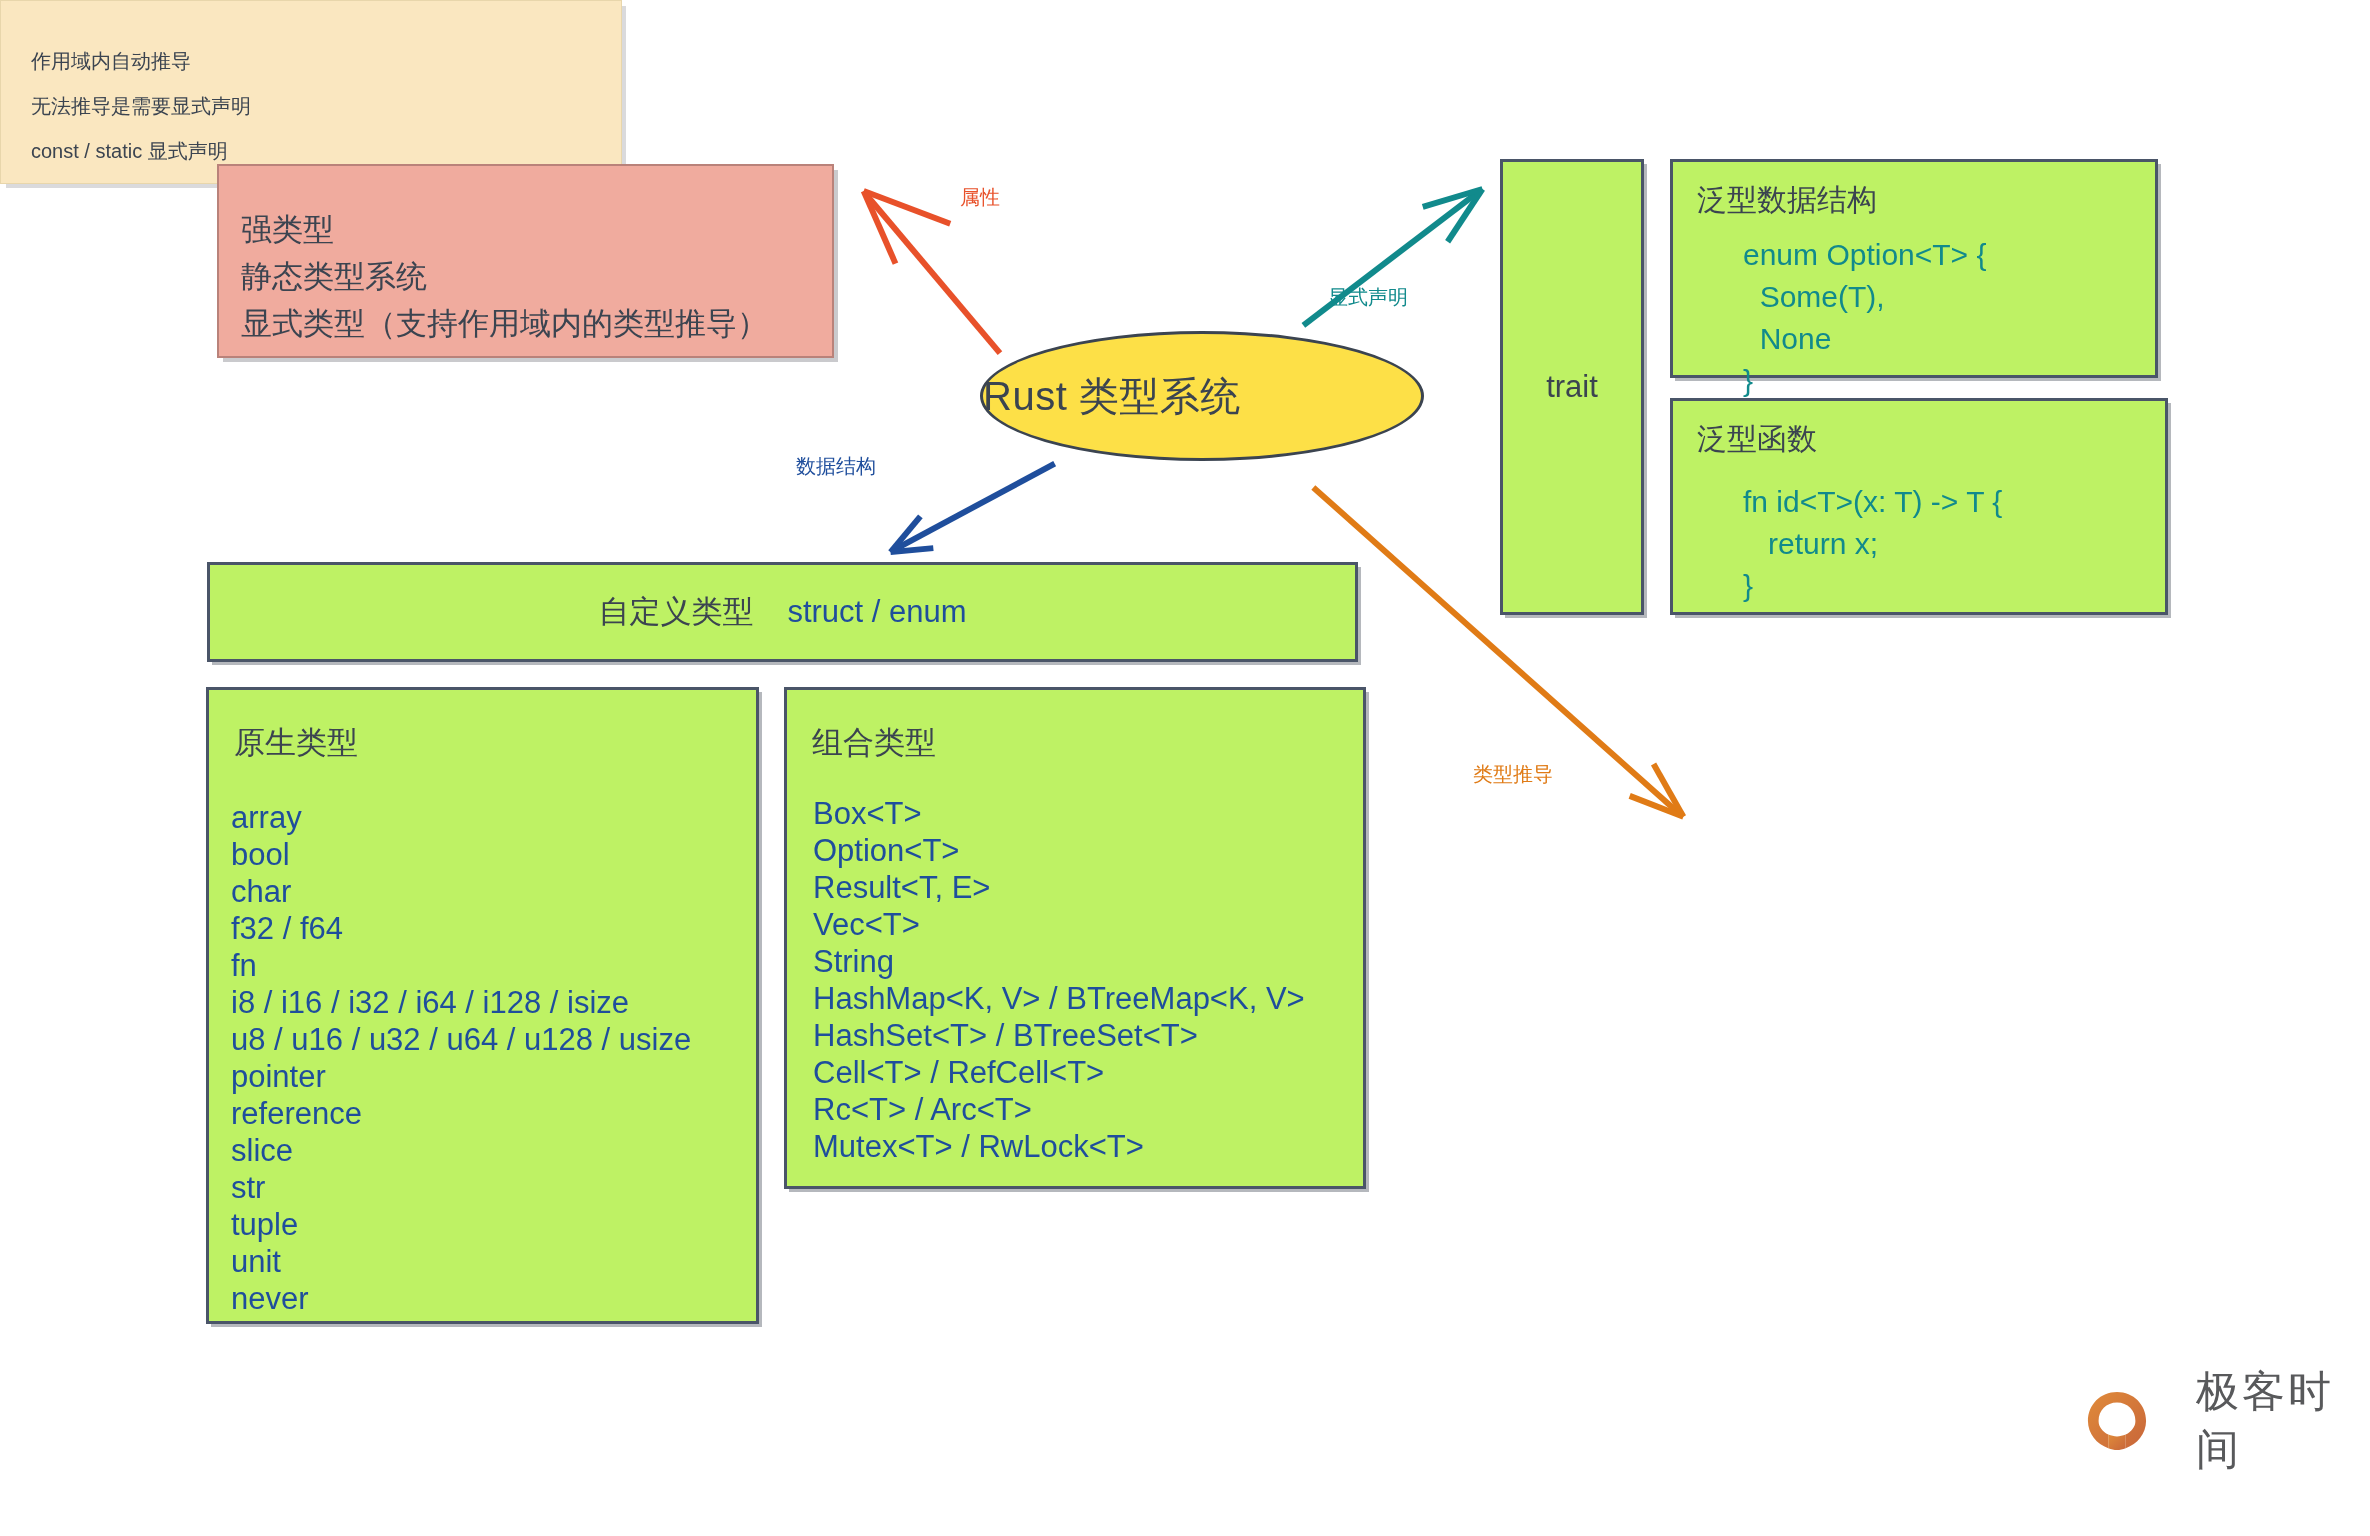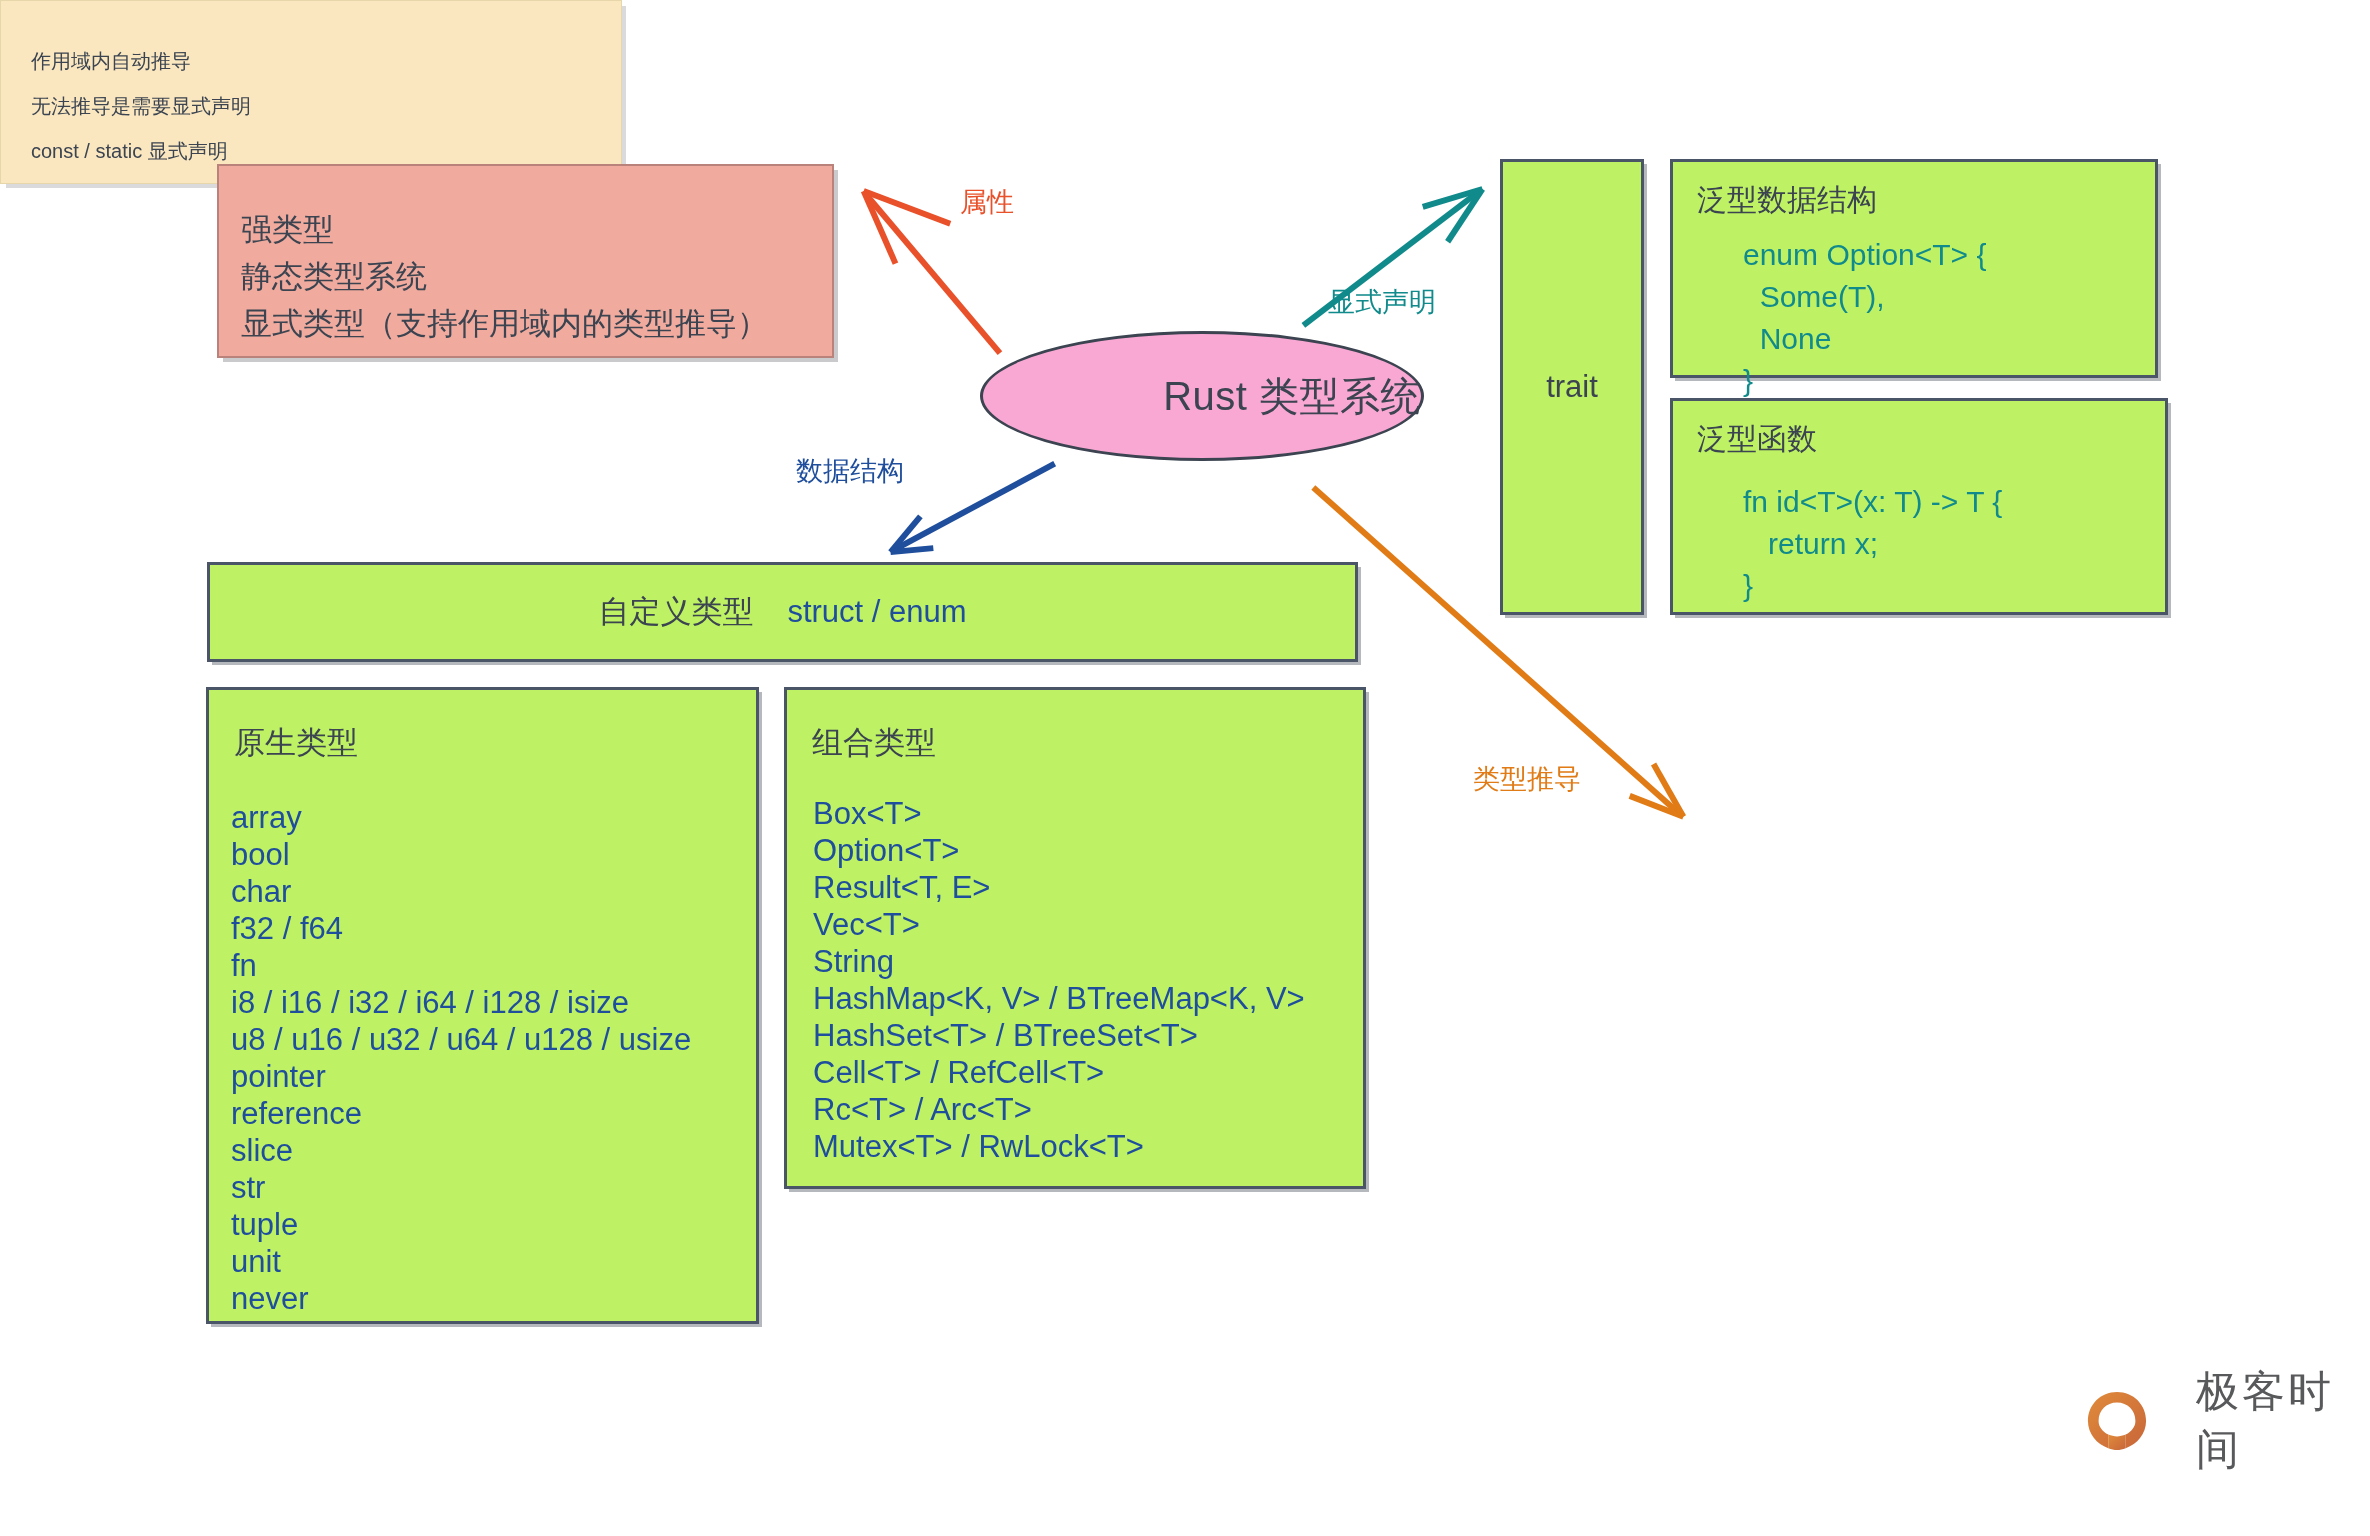--- a/index.html
+++ b/index.html
@@ -33,22 +33,22 @@
   #attr-box .line{
     font-size:31px; line-height:47px; color:#3b4450;
   }
 
   
   #ellipse{
     position:absolute;
     left:980px; top:331px; width:438px; height:124px;
     border:3.5px solid #3b4450;
     border-radius:50%;
-    background:#f9a8d4;
-    display:flex; align-items:center; justify-content:flex-end;
+    background:#fde047;
+    display:flex; align-items:center; justify-content:flex-start;
   }
   #ellipse .t{font-size:40px;color:#3b4450;letter-spacing:0.5px;}
 
   
   #trait-box{
     left:1500px; top:159px; width:144px; height:456px;
     display:flex;align-items:center;justify-content:center;
   }
   #trait-box .t{font-size:31px;color:#3b4450;}
 
@@ -93,21 +93,21 @@
     left:1547px; top:856px; width:622px; height:184px;
     background:#fae7c0;
     border:1px solid #e8d6ab;
     box-shadow:5px 5px 0 -1px rgba(150,150,155,.35);
     padding:38px 0 0 30px;
     box-sizing:border-box;
   }
   #infer-box .line{font-size:20px;line-height:45px;color:#3b4450;}
 
   
-  .alabel{position:absolute;font-size:27px;}
+  .alabel{position:absolute;font-size:20px;}
   #lbl-attr{left:960px; top:184px; color:#e8512a;}
   #lbl-generic{left:1328px; top:284px; color:#118a8c;}
   #lbl-struct{left:796px; top:453px; color:#1f4e9c;}
   #lbl-infer{left:1473px; top:761px; color:#e07b16;}
 
   
   #arrows{position:absolute;left:0;top:0;width:2370px;height:1536px;}
 
   
   #logo{position:absolute;left:2086px;top:1363px;display:flex;align-items:center;gap:32px;}

